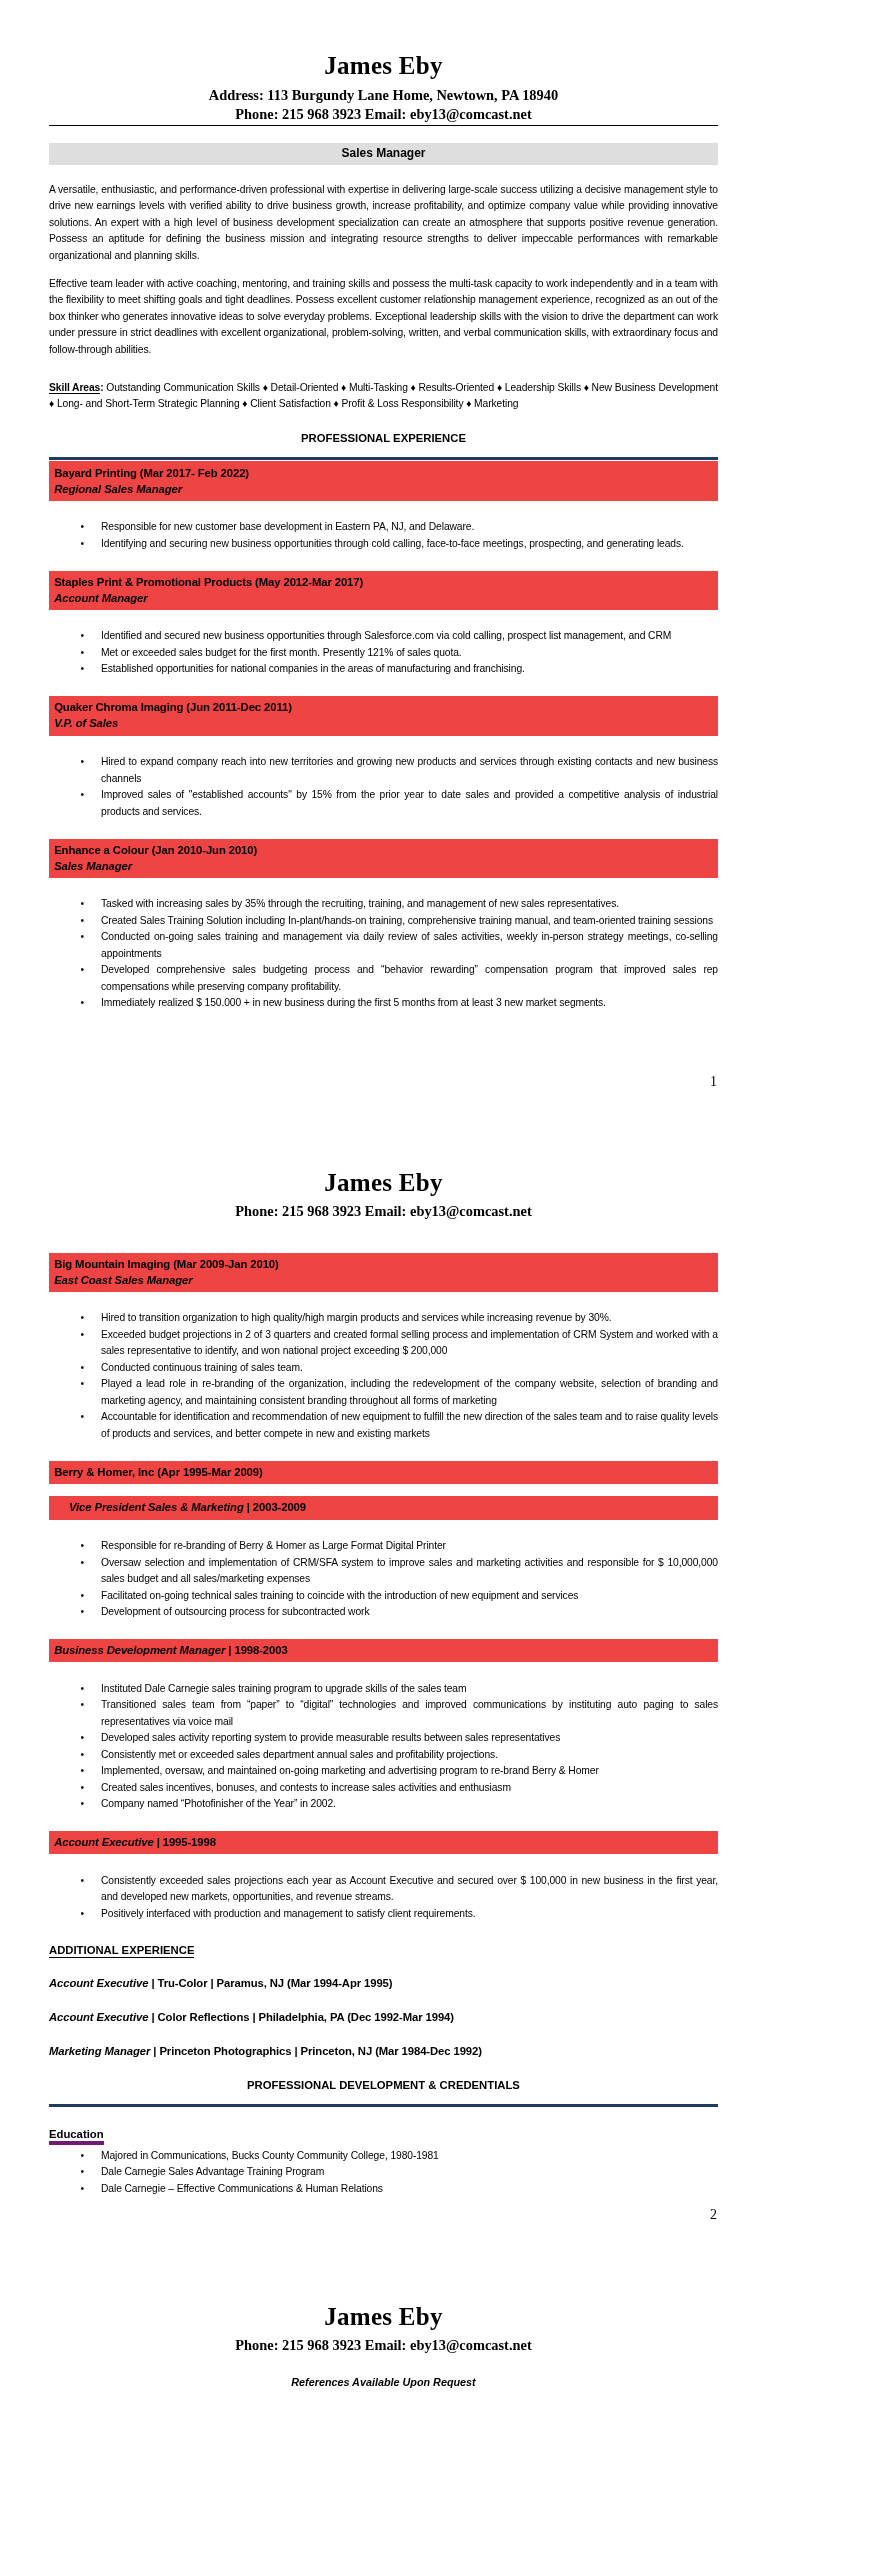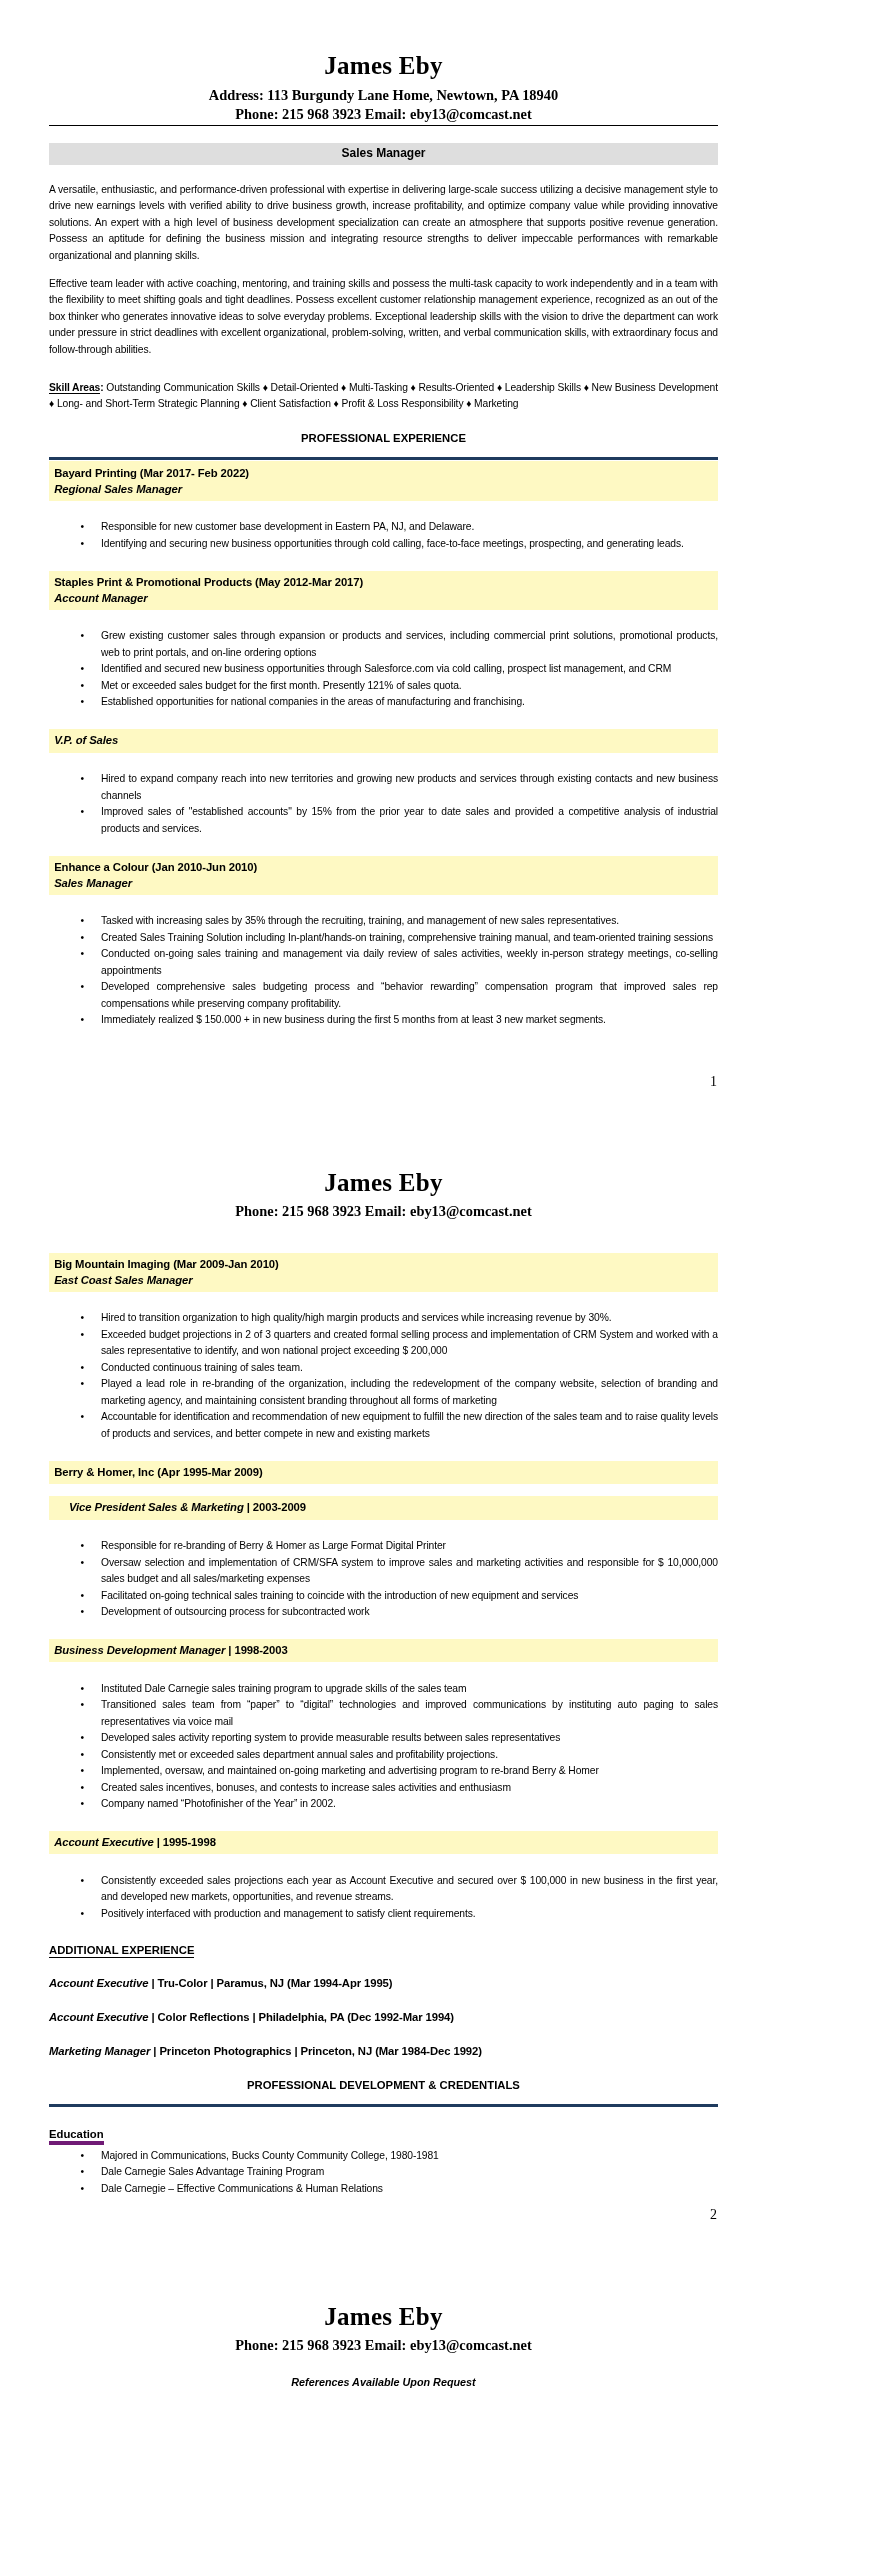--- a/index.html
+++ b/index.html
@@ -35,21 +35,21 @@
   }
   .skills-label { font-weight:bold; }
   .skills-label .u { border-bottom:1px solid #000; padding-bottom:0.5px; }
   .skills-items { }
 
   .section-heading {
     font-size:11.3px; font-weight:bold; text-align:center; line-height:14.4px;
   }
 
   .job-bar {
-    background:#fef9c3; padding:3.1px 5.2px 4.1px; margin-top:18.5px;
+    background:#ef4444; padding:3.1px 5.2px 4.1px; margin-top:18.5px;
   }
   .job-bar.first { margin-top:1.5px; }
   .job-bar.tight { margin-top:12.4px;padding-left:20px; }
   .job-company { font-size:11.3px; font-weight:bold; line-height:16px; letter-spacing:-0.1px; }
   .job-role    { font-size:11.3px; font-weight:bold; font-style:italic; line-height:16px; letter-spacing:-0.1px; }
   .it { font-style:italic; }
 
   ul.bullets {
     list-style:none; margin-top:18.5px; padding-left:52px;
   }
@@ -109,27 +109,27 @@
   <ul class="bullets">
     <li>Responsible for new customer base development in Eastern PA, NJ, and Delaware.</li>
     <li>Identifying and securing new business opportunities through cold calling, face-to-face meetings, prospecting, and generating leads.</li>
   </ul>
 
   <div class="job-bar">
     <div class="job-company">Staples Print &amp; Promotional Products (May 2012-Mar 2017)</div>
     <div class="job-role">Account Manager</div>
   </div>
   <ul class="bullets">
-    <li>Grew existing customer sales through expansion or products and services, including commercial print solutions, promotional products, web to print portals, and on-line ordering options</li>
     <li>Identified and secured new business opportunities through Salesforce.com via cold calling, prospect list management, and CRM</li>
     <li>Met or exceeded sales budget for the first month. Presently 121% of sales quota.</li>
     <li>Established opportunities for national companies in the areas of manufacturing and franchising.</li>
   </ul>
 
   <div class="job-bar">
+    <div class="job-company">Quaker Chroma Imaging (Jun 2011-Dec 2011)</div>
     <div class="job-role">V.P. of Sales</div>
   </div>
   <ul class="bullets">
     <li>Hired to expand company reach into new territories and growing new products and services through existing contacts and new business channels</li>
     <li>Improved sales of "established accounts" by 15% from the prior year to date sales and provided a competitive analysis of industrial products and services.</li>
   </ul>
 
   <div class="job-bar">
     <div class="job-company">Enhance a Colour (Jan 2010-Jun 2010)</div>
     <div class="job-role">Sales Manager</div>

